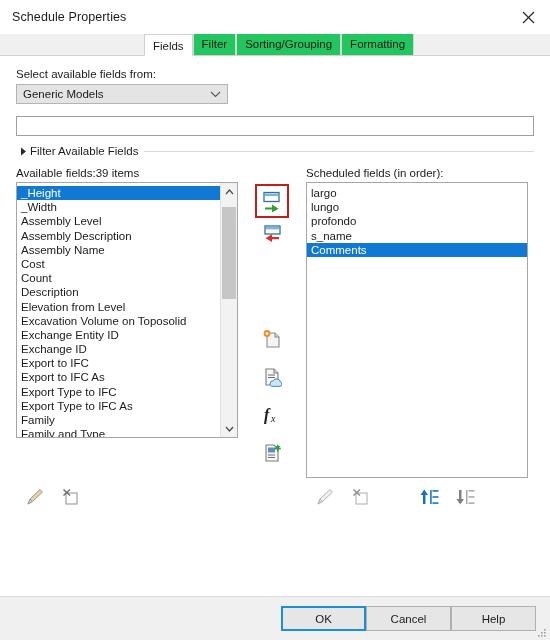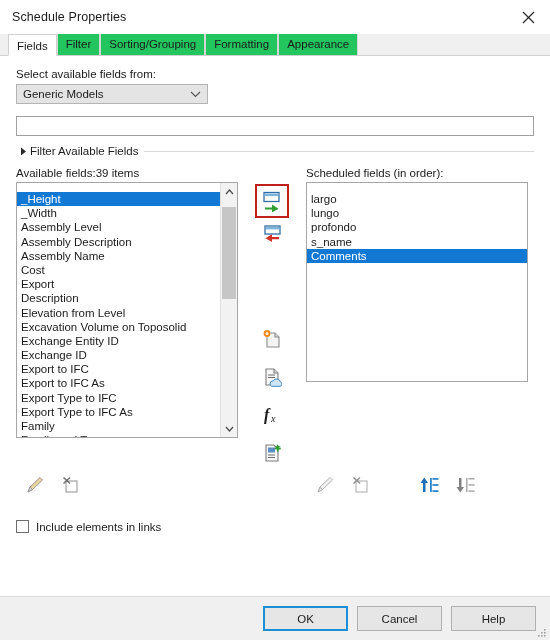--- a/index.html
+++ b/index.html
@@ -57,20 +57,21 @@
   .tabstrip {
     flex: 0 0 22px;
     height: 22px;
     position: relative;
     background: #f0f0f0;
     border-bottom: 1px solid #d0d0d0;
     display: flex;
     align-items: flex-end;
     padding-left: 8px;
     box-sizing: border-box;
+    justify-content: center;
   }
   .tab {
     height: 21px;
     line-height: 21px;
     padding: 0 8px;
     font-size: 11.5px;
     color: #1b1b1b;
     background: #22c55e;
     border-left: 1px solid #d6d6d6;
     border-right: 1px solid #d6d6d6;
@@ -100,21 +101,21 @@
 
   .label {
     font-size: 11.5px;
     color: #1b1b1b;
     white-space: nowrap;
   }
 
   .row-select-from { margin-bottom: 4px; }
 
   .combo {
-    width: 192px;
+    width: 212px;
     height: 20px;
     background: #e4e4e4;
     border: 1px solid #b4b4b4;
     display: flex;
     align-items: center;
     box-sizing: border-box;
     position: relative;
     cursor: default;
   }
   .combo-text {
@@ -197,25 +198,25 @@
     align-items: flex-start;
   }
   .listbox {
     border: 1px solid #a6a6a6;
     background: #ffffff;
     box-sizing: border-box;
     position: relative;
     overflow: hidden;
   }
   .listbox.left  { width: 222px; height: 256px; }
-  .listbox.right { width: 222px; height: 200px; }
+  .listbox.right { width: 222px; height: 296px; }
 
   .list-items {
     position: absolute;
-    top: 8px;
+    top: 2px;
     left: 0;
     right: 0;
     padding: 1px 0 0 0;
   }
   .listbox.left .list-items { right: 17px; }
 
   .list-item {
     height: 14.2px;
     line-height: 14.2px;
     padding-left: 4px;
@@ -341,21 +342,21 @@
   
   .footer {
     flex: 0 0 44px;
     height: 44px;
     background: #f0f0f0;
     border-top: 1px solid #dcdcdc;
     display: flex;
     align-items: center;
     justify-content: flex-end;
     padding-right: 14px;
-    gap: 9px;
+    gap: 0;
     position: relative;
     box-sizing: border-box;
   }
   .btn {
     width: 85px;
     height: 25px;
     font-family: "Liberation Sans", sans-serif;
     font-size: 11.5px;
     color: #1b1b1b;
     background: #e6e6e6;
@@ -391,21 +392,20 @@
         <line x1="12" y1="1" x2="1" y2="12" stroke="#2b2b2b" stroke-width="1.2"></line>
       </svg>
     </div>
   </div>
 
   <div class="tabstrip">
     <div class="tab active">Fields</div>
     <div class="tab">Filter</div>
     <div class="tab">Sorting/Grouping</div>
     <div class="tab">Formatting</div>
-    <div class="tab">Appearance</div>
   </div>
 
   <div class="content">
 
     <div class="row-select-from">
       <span class="label">Select available fields from:</span>
     </div>
 
     <div class="combo">
       <span class="combo-text">Generic Models</span>
@@ -444,21 +444,21 @@
     <div class="lists">
 
       <div class="listbox left">
         <div class="list-items" id="available-items">
             <div class="list-item selected" style="background: rgb(17, 120, 212);">_Height</div>
             <div class="list-item">_Width</div>
             <div class="list-item">Assembly Level</div>
             <div class="list-item">Assembly Description</div>
             <div class="list-item">Assembly Name</div>
             <div class="list-item">Cost</div>
-            <div class="list-item">Export</div>
+            <div class="list-item">Count</div>
             <div class="list-item">Description</div>
             <div class="list-item">Elevation from Level</div>
             <div class="list-item">Excavation Volume on Toposolid</div>
             <div class="list-item">Exchange Entity ID</div>
             <div class="list-item">Exchange ID</div>
             <div class="list-item">Export to IFC</div>
             <div class="list-item">Export to IFC As</div>
             <div class="list-item">Export Type to IFC</div>
             <div class="list-item">Export Type to IFC As</div>
             <div class="list-item">Family</div>
@@ -604,24 +604,20 @@
             <rect x="11" y="2" width="1.5" height="14" fill="#a8a8a8"></rect>
             <rect x="13.5" y="2" width="6" height="1.5" fill="#a8a8a8"></rect>
             <rect x="13.5" y="8.2" width="6" height="1.5" fill="#a8a8a8"></rect>
             <rect x="13.5" y="14.4" width="6" height="1.5" fill="#a8a8a8"></rect>
           </svg>
         </span>
       </div>
 
     </div>
 
-    <div class="checkbox-row">
-      <span class="checkbox"></span>
-      <span class="label">Include elements in links</span>
-    </div>
 
   </div>
 
   <div class="footer">
     <div class="btn default" style="border-color: rgb(27, 143, 214);">OK</div>
     <div class="btn">Cancel</div>
     <div class="btn">Help</div>
     <span class="grip">
       <svg width="12" height="12" viewBox="0 0 12 12">
         <rect x="9" y="3" width="1.6" height="1.6" fill="#a0a0a0"></rect>

